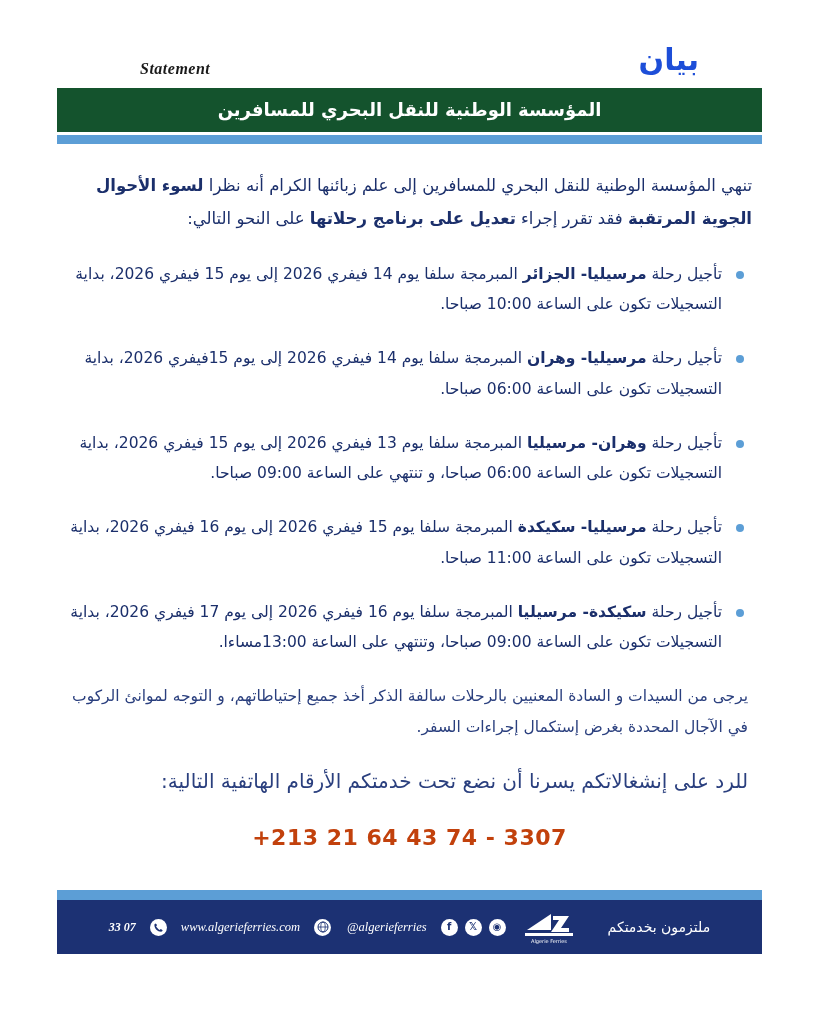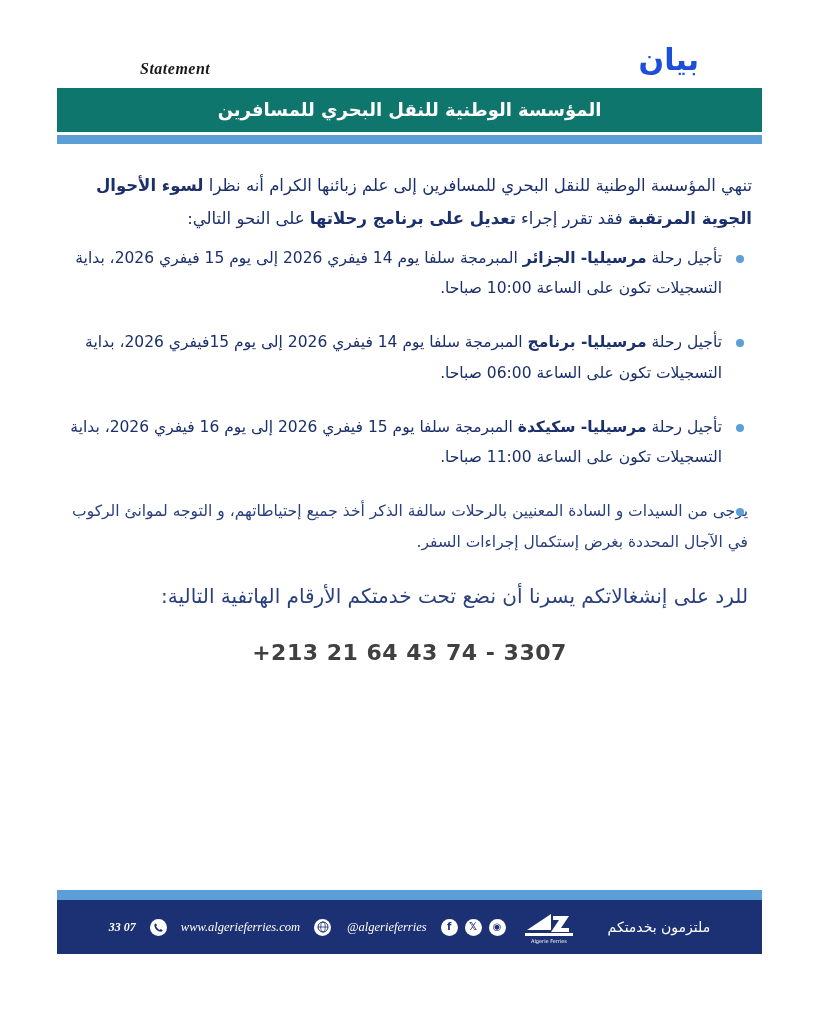--- a/index.html
+++ b/index.html
@@ -51,21 +51,21 @@
   }
 
   
   .title-bar-wrap {
     position: absolute;
     left: 57px;
     right: 57px;
     top: 88px;
   }
   .title-bar {
-    background: #0f766e;
+    background: #14532d;
     color: #ffffff;
     text-align: center;
     font-family: "DejaVu Sans", sans-serif;
     font-weight: bold;
     font-size: 18px;
     padding: 11px 8px 12px 8px;
     direction: rtl;
     letter-spacing: 0px;
   }
   .title-underbar {
@@ -90,21 +90,21 @@
     font-family: "DejaVu Sans", sans-serif;
     font-size: 16.5px;
     line-height: 2.0;
     color: #1b2f6b;
     padding: 14px 10px 0 6px;
   }
   .intro b { font-weight: bold; }
 
   ul.flights {
     list-style: none;
-    margin: 8px 0 0 0;
+    margin: 24px 0 0 0;
     padding: 0 18px 0 0;
   }
   ul.flights li {
     position: relative;
     font-family: "DejaVu Sans", sans-serif;
     font-size: 15.5px;
     line-height: 1.95;
     color: #1b2f6b;
     margin-bottom: 24px;
     padding-right: 22px;
@@ -134,21 +134,21 @@
     line-height: 2.0;
     color: #2a3f7e;
     margin-top: 18px;
     padding: 0 14px 0 8px;
   }
   .phone {
     text-align: center;
     font-family: "DejaVu Sans", sans-serif;
     font-weight: bold;
     font-size: 22px;
-    color: #404040;
+    color: #c2410c;
     margin-top: 24px;
     direction: ltr;
     letter-spacing: 0.5px;
   }
 
   
   .footer {
     position: absolute;
     left: 57px;
     right: 57px;
@@ -244,28 +244,33 @@
 
     <div class="intro">تنهي المؤسسة الوطنية للنقل البحري للمسافرين إلى علم زبائنها الكرام أنه نظرا <b>لسوء الأحوال الجوية المرتقبة</b> فقد تقرر إجراء <b>تعديل على برنامج رحلاتها</b> على النحو التالي:</div>
 
     <ul class="flights">
       <li>
         <span class="dot"></span>
         <span>تأجيل رحلة <b>مرسيليا- الجزائر</b> المبرمجة سلفا يوم 14 فيفري 2026 إلى يوم 15 فيفري 2026، بداية التسجيلات تكون على الساعة 10:00 صباحا.</span>
       </li>
       <li>
         <span class="dot"></span>
-        <span>تأجيل رحلة <b>مرسيليا- برنامج</b> المبرمجة سلفا يوم 14 فيفري 2026 إلى يوم 15فيفري 2026، بداية التسجيلات تكون على الساعة 06:00 صباحا.</span>
+        <span>تأجيل رحلة <b>مرسيليا- وهران</b> المبرمجة سلفا يوم 14 فيفري 2026 إلى يوم 15فيفري 2026، بداية التسجيلات تكون على الساعة 06:00 صباحا.</span>
+      </li>
+      <li>
+        <span class="dot"></span>
+        <span>تأجيل رحلة <b>وهران- مرسيليا</b> المبرمجة سلفا يوم 13 فيفري 2026 إلى يوم 15 فيفري 2026، بداية التسجيلات تكون على الساعة 06:00 صباحا، و تنتهي على الساعة 09:00 صباحا.</span>
       </li>
       <li>
         <span class="dot"></span>
         <span>تأجيل رحلة <b>مرسيليا- سكيكدة</b> المبرمجة سلفا يوم 15 فيفري 2026 إلى يوم 16 فيفري 2026، بداية التسجيلات تكون على الساعة 11:00 صباحا.</span>
       </li>
       <li>
         <span class="dot"></span>
+        <span>تأجيل رحلة <b>سكيكدة- مرسيليا</b> المبرمجة سلفا يوم 16 فيفري 2026 إلى يوم 17 فيفري 2026، بداية التسجيلات تكون على الساعة 09:00 صباحا،  وتنتهي على الساعة 13:00مساءا.</span>
       </li>
     </ul>
 
     <div class="notice">يرجى من السيدات و السادة المعنيين بالرحلات سالفة الذكر أخذ جميع إحتياطاتهم، و التوجه لموانئ الركوب في الآجال المحددة بغرض إستكمال إجراءات السفر.</div>
 
     <div class="contact-lead">للرد على إنشغالاتكم يسرنا أن نضع تحت خدمتكم الأرقام الهاتفية التالية:</div>
 
     <div class="phone">+213 21 64 43 74  -  3307</div>
   </div>
 

